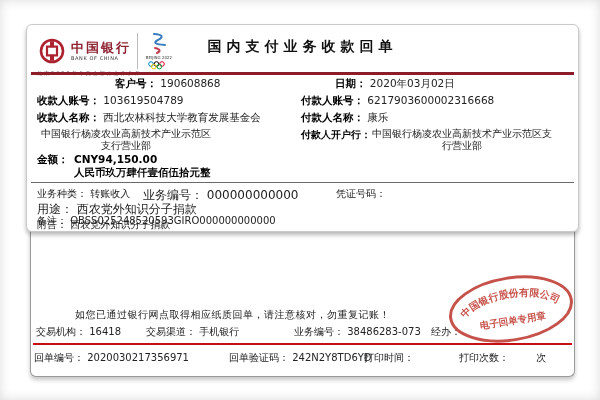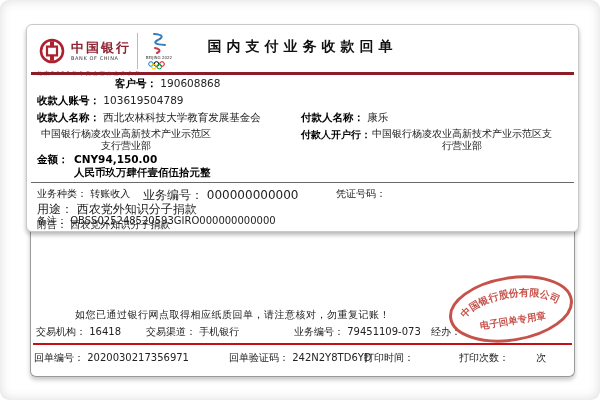--- a/index.html
+++ b/index.html
@@ -1,17 +1,17 @@
 <!DOCTYPE html>
 <html><head>
 <meta charset="utf-8">
 <style>
   html,body{margin:0;padding:0;background:#fff;}
   .viewport{position:relative;width:600px;height:400px;background:#fff;overflow:hidden;
-    box-shadow:inset 0 0 12px rgba(0,0,0,.14);font-family:"DejaVu Sans","Liberation Sans",sans-serif;color:#1c1c1c;border-radius:9px;}
+    box-shadow:inset 0 0 12px rgba(0,0,0,.14);font-family:"DejaVu Sans","Liberation Sans",sans-serif;color:#1c1c1c;}
   .card{position:absolute;background:#fff;}
   .top-card{left:26px;top:24px;width:551px;height:206px;border:1px solid #c9c9c9;border-radius:6px;
     box-shadow:0 3px 4px rgba(0,0,0,.28);z-index:2;}
   .bottom-card{left:30px;top:230px;width:543px;height:146px;border:1px solid #9a9a9a;border-top:none;
     border-radius:0 0 6px 6px;box-shadow:0 3px 4px rgba(0,0,0,.22);z-index:1;}
   
   .logo-block{position:absolute;left:12px;top:7px;display:flex;align-items:center;gap:6px;}
   .boc-names{display:flex;flex-direction:column;line-height:1;}
   .boc-cn{font-size:13px;font-weight:bold;color:#8f2433;letter-spacing:2px;font-family:"DejaVu Serif","Liberation Serif",serif;}
   .boc-en{font-size:5px;color:#3a3a3a;letter-spacing:.6px;margin-top:2px;}
@@ -67,24 +67,32 @@
     </div>
     <div class="partner-text">北京2022年冬奥会官方合作伙伴</div>
 
     <div class="title">国内支付业务收款回单</div>
     <div class="maroon-line"></div>
 
     <div class="row" style="left:88px;top:52px;">
       <span class="lbl">客户号：</span>
       <span class="val">190608868</span>
     </div>
+    <div class="row" style="left:308px;top:52px;">
+      <span class="lbl">日期：</span>
+      <span class="val">2020年03月02日</span>
+    </div>
 
     <div class="row" style="left:10px;top:69px;">
       <span class="lbl">收款人账号：</span>
       <span class="val">103619504789</span>
+    </div>
+    <div class="row" style="left:274px;top:69px;">
+      <span class="lbl">付款人账号：</span>
+      <span class="val">6217903600002316668</span>
     </div>
 
     <div class="row" style="left:10px;top:86px;">
       <span class="lbl">收款人名称：</span>
       <span class="val">西北农林科技大学教育发展基金会</span>
     </div>
     <div class="row" style="left:274px;top:86px;">
       <span class="lbl">付款人名称：</span>
       <span class="val">康乐</span>
     </div>
@@ -138,21 +146,21 @@
     <div class="brow" style="left:5px;top:95px;">
       <span>交易机构：</span>
       <span>16418</span>
     </div>
     <div class="brow" style="left:115px;top:95px;">
       <span>交易渠道：</span>
       <span>手机银行</span>
     </div>
     <div class="brow" style="left:263px;top:95px;">
       <span>业务编号：</span>
-      <span>79451109-073</span>
+      <span>38486283-073</span>
     </div>
     <div class="brow" style="left:400px;top:95px;">
       <span>经办：</span>
       <span></span>
     </div>
 
     <div class="red-line"></div>
 
     <div class="brow" style="left:3px;top:121px;">
       <span>回单编号：</span>

